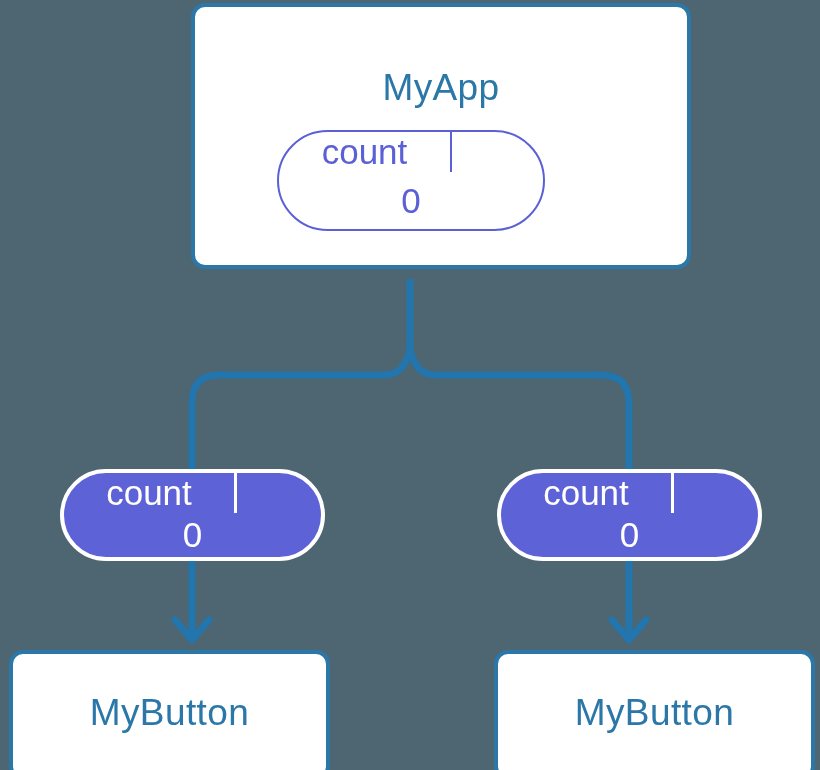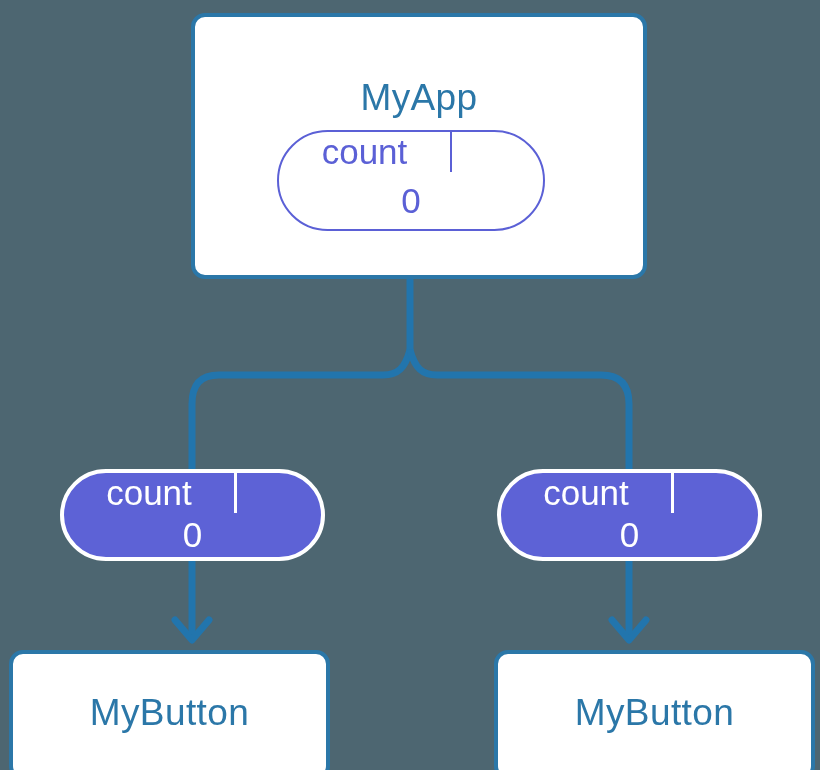--- a/index.html
+++ b/index.html
@@ -38,22 +38,22 @@
   .comp-title {
     color: #2b77a8;
     font-size: 37px;
     letter-spacing: 0.4px;
     text-align: center;
     white-space: nowrap;
   }
 
   #myapp-box {
     left: 191px;
-    top: 13px;
-    width: 456px;
+    top: 3px;
+    width: 500px;
     height: 266px;
     padding-left: 34px;
   }
   #myapp-title {
     position: absolute;
     left: 0;
     right: 0;
     top: 60px;
   }
 

